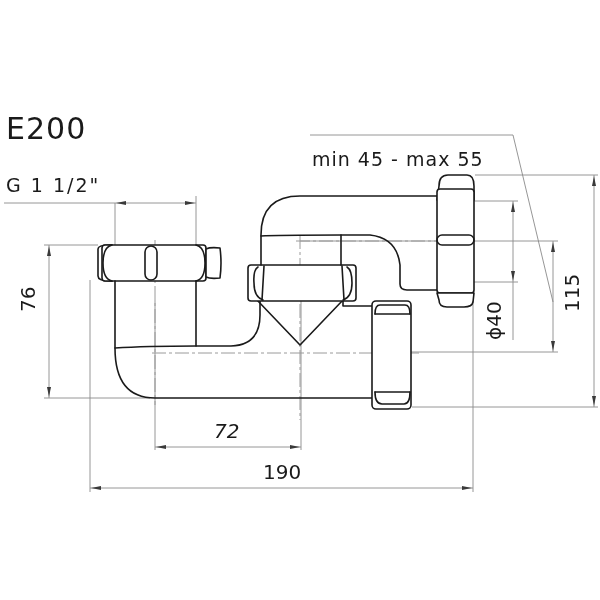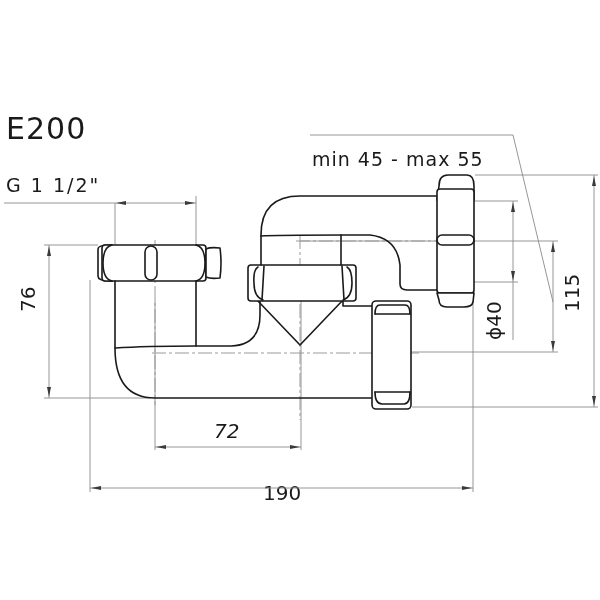--- a/index.html
+++ b/index.html
@@ -10,21 +10,21 @@
   .part-fill { fill: #ffffff; stroke: #1a1a1a; stroke-width: 1.6; stroke-linejoin: round; }
   .dim { fill: none; stroke: #8a8a8a; stroke-width: 0.9; }
   .center { fill: none; stroke: #9a9a9a; stroke-width: 1; stroke-dasharray: 14 3 3 3; }
   .arrow { fill: #3a3a3a; stroke: none; }
   .label { position: absolute; color: #1a1a1a; white-space: nowrap; line-height: 1; }
   .title { font-size: 30px; left: 6px; top: 114px; font-weight: normal; letter-spacing: 1px; }
   .thread { font-size: 19px; left: 6px; top: 176px; letter-spacing: 2px; }
   .range { font-size: 19px; left: 312px; top: 108px; letter-spacing: 1px; margin-top: 42px; }
   .d76 { font-size: 20px; left: 18px; top: 312px; transform: rotate(-90deg); transform-origin: left top; }
   .d72 { font-size: 20px; left: 214px; top: 421px; font-style: italic; }
-  .d190 { font-size: 20px; left: 263px; top: 462px; margin-top: 21px; }
+  .d190 { font-size: 20px; left: 263px; top: 462px; }
   .d40 { font-size: 20px; left: 484px; top: 340px; transform: rotate(-90deg); transform-origin: left top; }
   .d115 { font-size: 20px; left: 562px; top: 312px; transform: rotate(-90deg); transform-origin: left top; }
 </style>
 </head>
 <body>
 
 <div class="label title">E200</div>
 <div class="label thread">G 1 1/2"</div>
 <div class="label range">min 45 - max 55</div>
 <div class="label d76">76</div>

